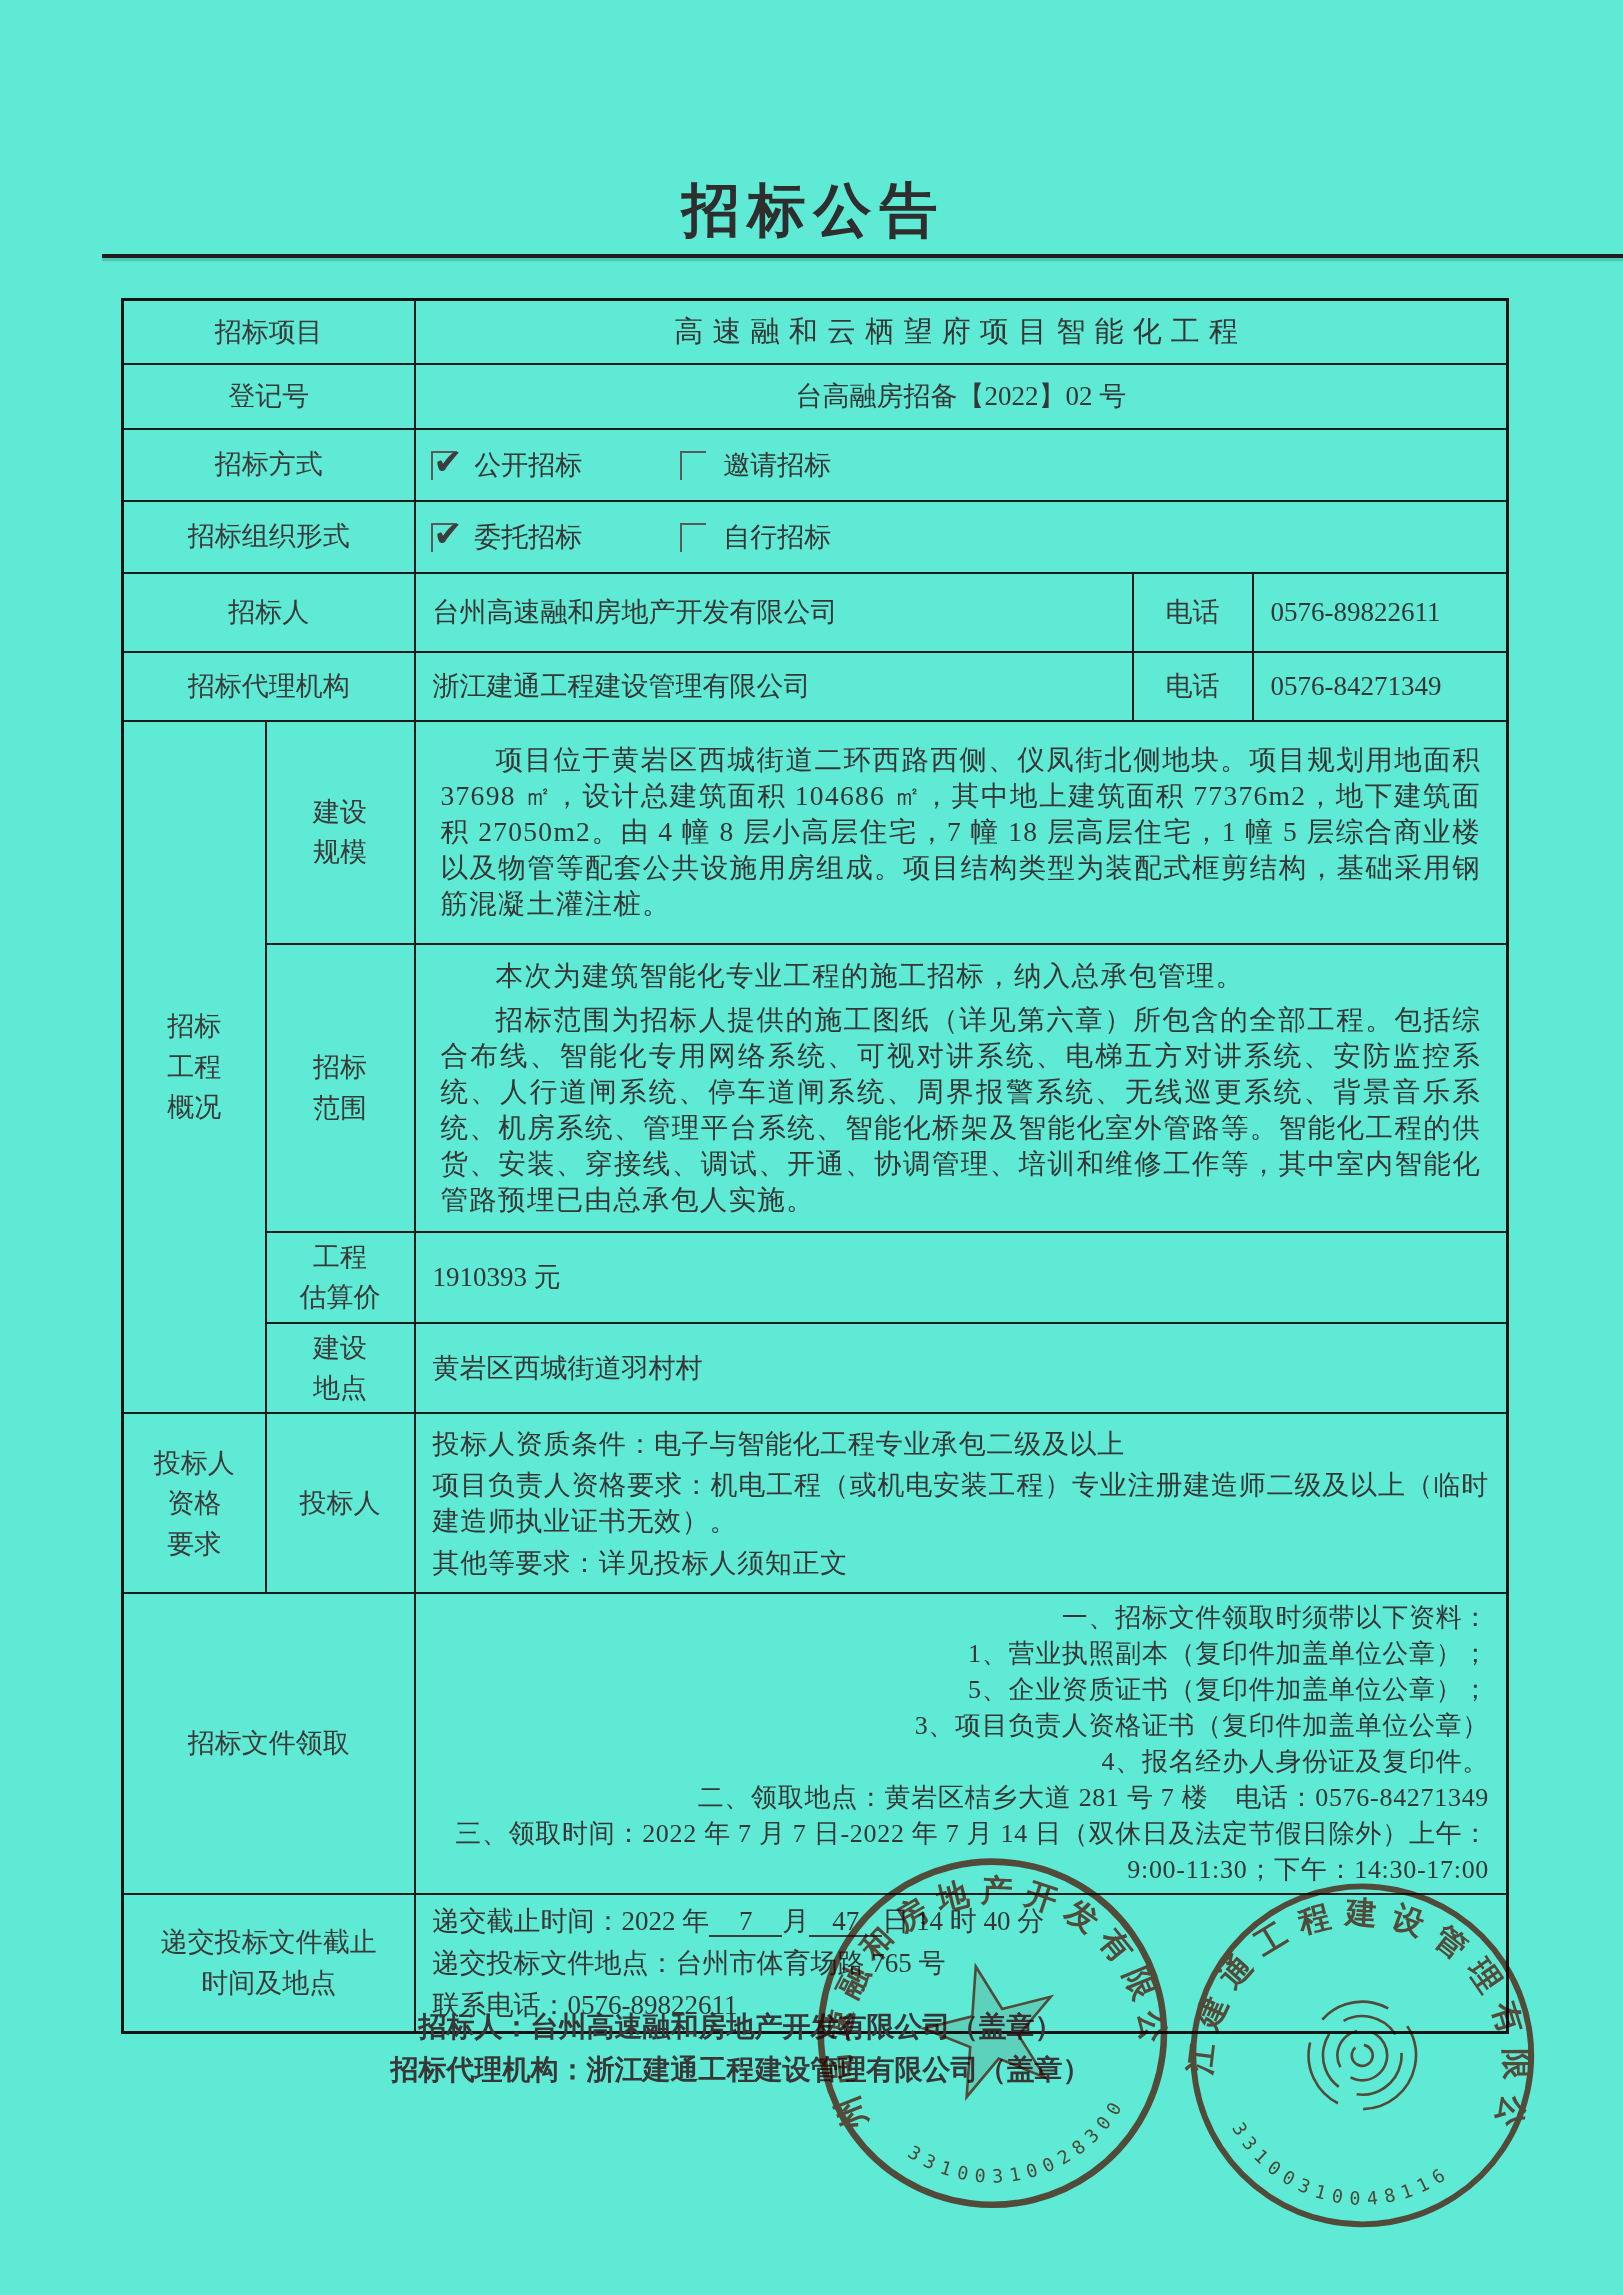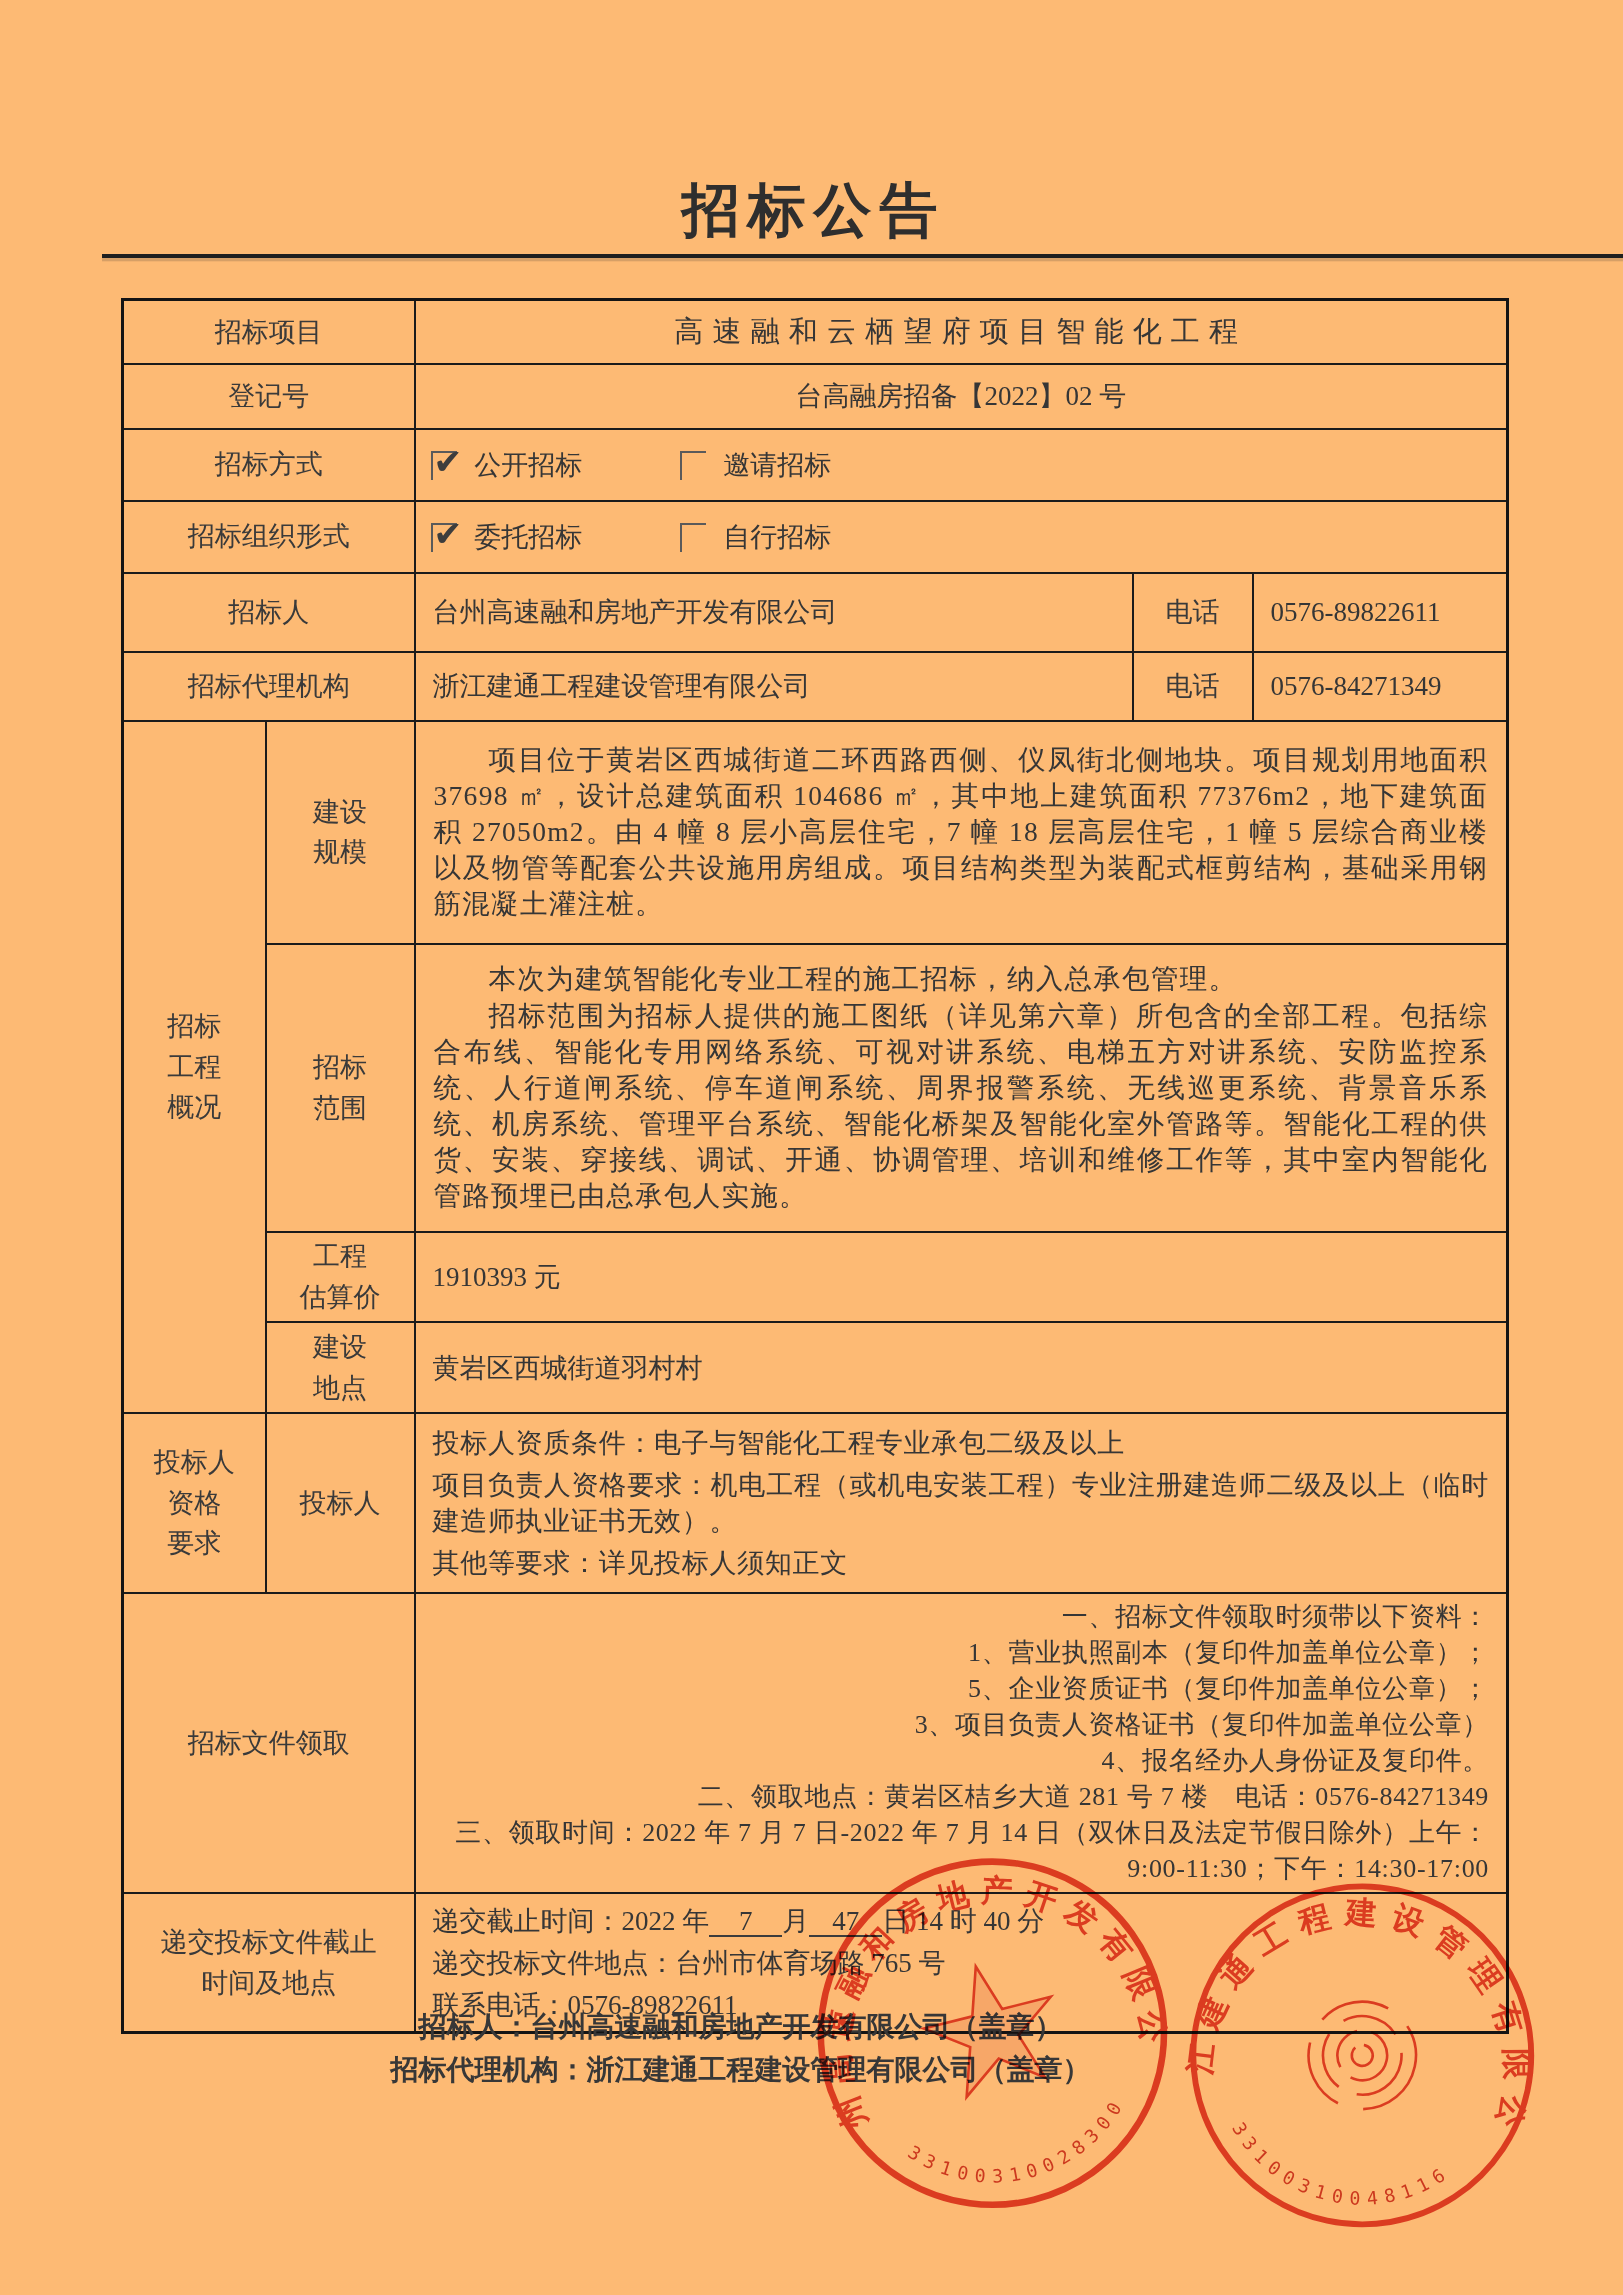--- a/index.html
+++ b/index.html
@@ -3,21 +3,21 @@
 <meta charset="utf-8">
 <style>
   * { box-sizing: border-box; }
   html,body { margin:0; padding:0; }
   body {
     width:1624px; height:2295px;
     background:#ffffff;
     font-family:"Liberation Serif","DejaVu Serif",serif;
     color:#353535;
   }
-  .page { position:relative; width:1624px; height:2295px; overflow:hidden; background:#fdba74; }
+  .page { position:relative; width:1624px; height:2295px; overflow:hidden; background:#5eead4; }
 
   .doc-title {
     position:absolute; top:172px; left:121px; width:1385px; margin:0;
     text-align:center; font-size:58px; font-weight:bold; letter-spacing:7.9px; color:#2e2e2e;
   }
   .title-rule {
     position:absolute; top:254px; left:102px; width:1522px; height:3.9px;
     background:#1f1f1f; box-shadow:0 3.3px 0 rgba(40,40,40,.18);
   }
 
@@ -39,21 +39,21 @@
     border-top:2.6px solid #5a5a5a; border-left:2.6px solid #5a5a5a;
   }
   .cb .mark {
     position:absolute; top:-11.8px; left:0px;
     font-size:35px; font-weight:bold; color:#3d3d3d;
     font-family:"DejaVu Sans","Liberation Sans",sans-serif;
   }
   .cb-text { margin-left:17px; }
   .cb-gap { margin-left:98px; }
 
-  .para { margin:1px; line-height:36px; text-align:justify; letter-spacing:1.3px; font-size:27.5px; }
+  .para { margin:8px; line-height:36px; text-align:justify; letter-spacing:1.3px; font-size:27.5px; }
   .ind { text-indent:2em; }
   .qualify-p { margin:5.9px 0; line-height:36px; letter-spacing:0.7px; font-size:27px; text-align:justify; }
   .docline { margin:0; line-height:36px; font-size:26px; letter-spacing:0.7px;text-align:right; }
   .subline { margin:0; line-height:42px; font-size:27px; }
   .blank {
     display:inline-block; min-width:73px; text-align:center;
     border-bottom:2px solid #3c3c3c; line-height:1.05;
   }
 
   .footer {

